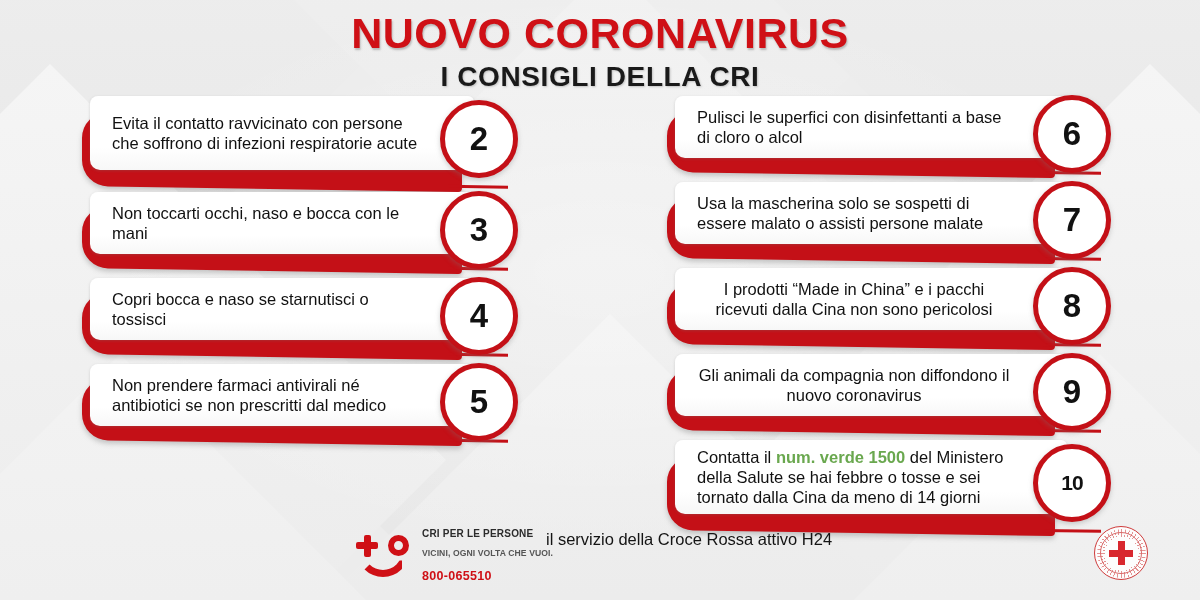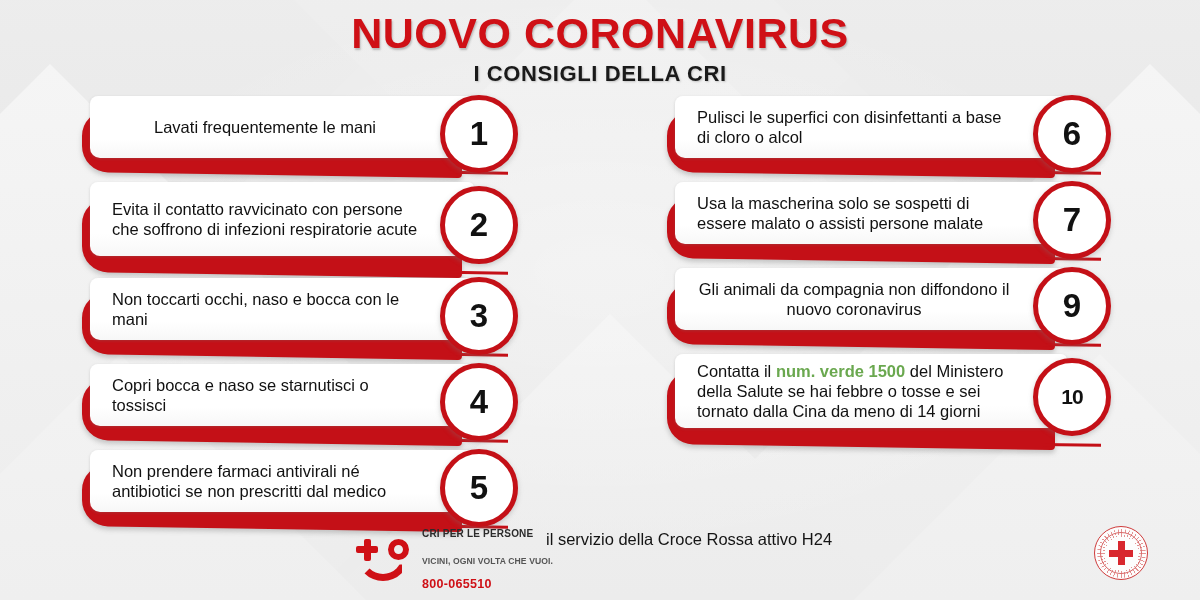--- a/index.html
+++ b/index.html
@@ -33,21 +33,21 @@
   .bg-vign{position:absolute;inset:0;background:radial-gradient(ellipse at 50% 45%,rgba(255,255,255,.35) 0%,rgba(255,255,255,0) 62%);}
 
   
   .header{position:absolute;top:4px;left:0;width:1200px;text-align:center;z-index:6;}
   .title{
     font-size:43px;font-weight:bold;color:#cf1016;letter-spacing:.5px;
     line-height:1.0;margin:8px 0 0 0;
     text-shadow:1px 2px 2px rgba(120,120,120,.45);
   }
   .subtitle{
-    font-size:22px;font-weight:bold;color:#1a1a1a;letter-spacing:.6px;
+    font-size:28px;font-weight:bold;color:#1a1a1a;letter-spacing:.6px;
     margin-top:6px;text-shadow:1px 1px 2px rgba(140,140,140,.45);
   }
 
   
   .col{position:absolute;z-index:5;}
   .col-left{left:82px;top:96px;width:432px;}
   .col-right{left:667px;top:96px;width:440px;}
 
   
   .tip{position:relative;margin-bottom:10px;height:76px;}
@@ -117,21 +117,21 @@
     border:6px solid #cf1016;box-sizing:border-box;
   }
   .smiley .smile{
     position:absolute;left:1px;top:14px;width:52px;height:30px;
     border:7px solid #cf1016;border-top-color:transparent;
     border-left-color:transparent;border-right-color:transparent;
     border-radius:0 0 26px 26px;box-sizing:border-box;
   }
   .cri-lines{line-height:1.18;}
   .cri-l1{font-size:10px;font-weight:bold;color:#2b2b2b;letter-spacing:.2px;}
-  .cri-l2{font-size:8.6px;font-weight:bold;color:#555;letter-spacing:.1px;margin-top:16px;}
+  .cri-l2{font-size:8.6px;font-weight:bold;color:#555;letter-spacing:.1px;margin-top:8px;}
   .cri-l3{font-size:12.5px;font-weight:bold;color:#cf1016;margin-top:11px;letter-spacing:.3px;}
 
   .foot-text{
     position:absolute;left:546px;top:6px;
     font-size:16.5px;color:#141414;line-height:1.42;
   }
 
   
   .cri-emblem{position:absolute;left:1078px;top:4px;width:86px;text-align:center;}
   .emblem-ring{
@@ -172,27 +172,20 @@
     <div class="bg-vign"></div>
   </div>
 
   <div class="header">
     <div class="title">NUOVO CORONAVIRUS</div>
     <div class="subtitle">I CONSIGLI DELLA CRI</div>
   </div>
 
   <div class="col col-left">
 
-    <div class="tip">
-      <div class="swoosh"></div>
-      <div class="card">
-        <div class="card-text center">Lavati frequentemente le mani</div>
-      </div>
-      <div class="num">1</div>
-    </div>
 
     <div class="tip tall">
       <div class="swoosh"></div>
       <div class="card">
         <div class="card-text">Evita il contatto ravvicinato con persone che soffrono di infezioni respiratorie acute</div>
       </div>
       <div class="num">2</div>
     </div>
 
     <div class="tip">
@@ -232,20 +225,27 @@
     </div>
 
     <div class="tip">
       <div class="swoosh"></div>
       <div class="card">
         <div class="card-text">Usa la mascherina solo se sospetti di essere malato o assisti persone malate</div>
       </div>
       <div class="num">7</div>
     </div>
 
+    <div class="tip">
+      <div class="swoosh"></div>
+      <div class="card">
+        <div class="card-text center">I prodotti “Made in China” e i pacchi ricevuti dalla Cina non sono pericolosi</div>
+      </div>
+      <div class="num">8</div>
+    </div>
 
     <div class="tip">
       <div class="swoosh"></div>
       <div class="card">
         <div class="card-text center">Gli animali da compagnia non diffondono il nuovo coronavirus</div>
       </div>
       <div class="num">9</div>
     </div>
 
     <div class="tip tall">

